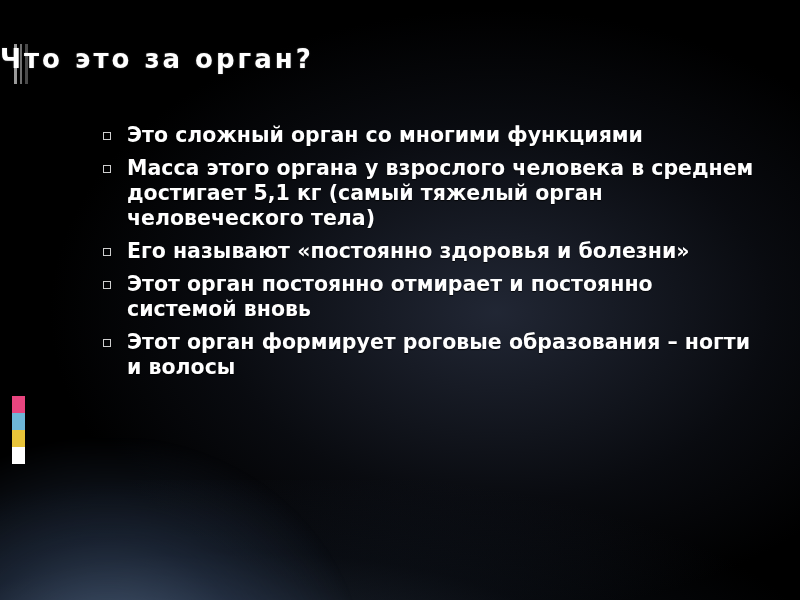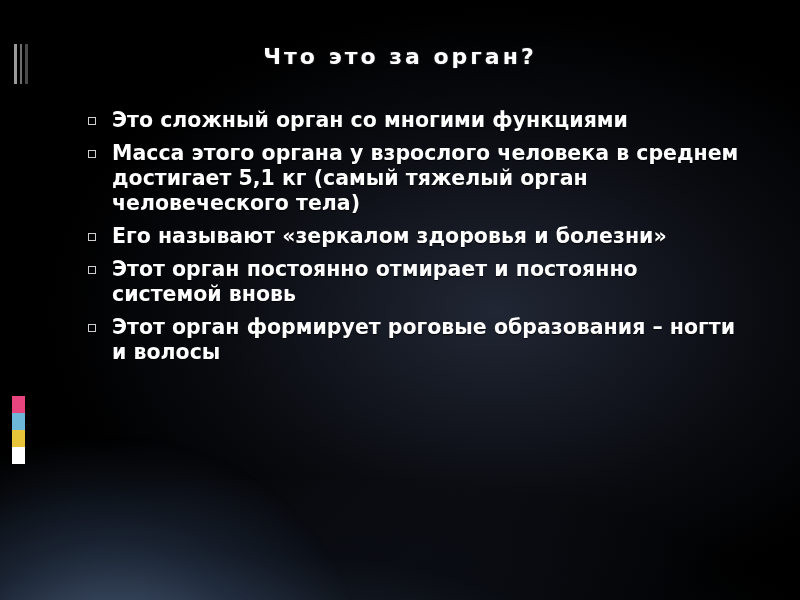--- a/index.html
+++ b/index.html
@@ -74,35 +74,34 @@
     display: block;
     width: 13px;
     height: 17px;
   }
 
   .title {
     position: absolute;
     left: 0;
     right: 0;
     top: 44px;
-    text-align: center;
     color: #ffffff;
-    font-size: 22px;
+    font-size: 26px;
     font-weight: bold;
     letter-spacing: 3px;
     font-family: "DejaVu Sans", sans-serif;
     text-shadow: 0 0 2px rgba(255,255,255,0.25);
   }
 
   .body-list {
     position: absolute;
     left: 86px;
     top: 108px;
     width: 660px;
-    margin: 0;
+    margin: 15px;
     padding: 0;
     list-style: none;
   }
   .body-list li {
     position: relative;
     padding-left: 26px;
     margin-bottom: 8px;
     color: #ffffff;
     font-size: 20.5px;
     font-weight: bold;
@@ -141,18 +140,18 @@
     <i style="background:#6fb7d8"></i>
     <i style="background:#e8c43a"></i>
     <i style="background:#ffffff"></i>
   </div>
 
   <div class="title">Что это за орган?</div>
 
   <ul class="body-list">
     <li>Это сложный орган со многими функциями</li>
     <li>Масса этого органа у взрослого человека в среднем достигает 5,1 кг (самый тяжелый орган человеческого тела)</li>
-    <li>Его называют «зеркалом здоровья и болезни»</li>
+    <li>Его называют «постоянно здоровья и болезни»</li>
     <li>Этот орган постоянно отмирает и постоянно системой вновь</li>
     <li>Этот орган формирует роговые образования – ногти и волосы</li>
   </ul>
 
 </div>
 
 </body></html>

